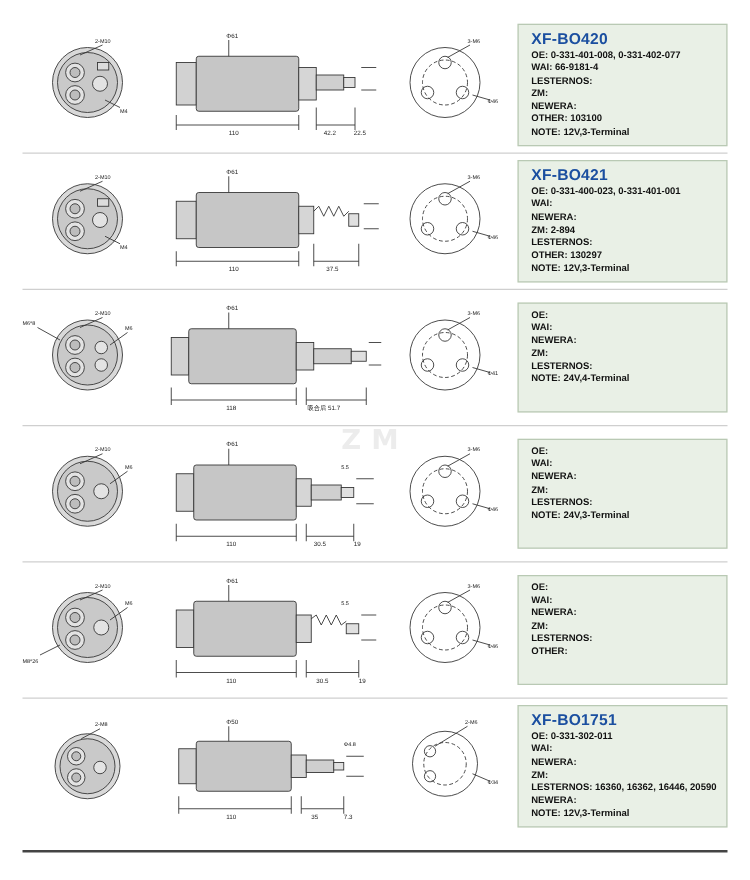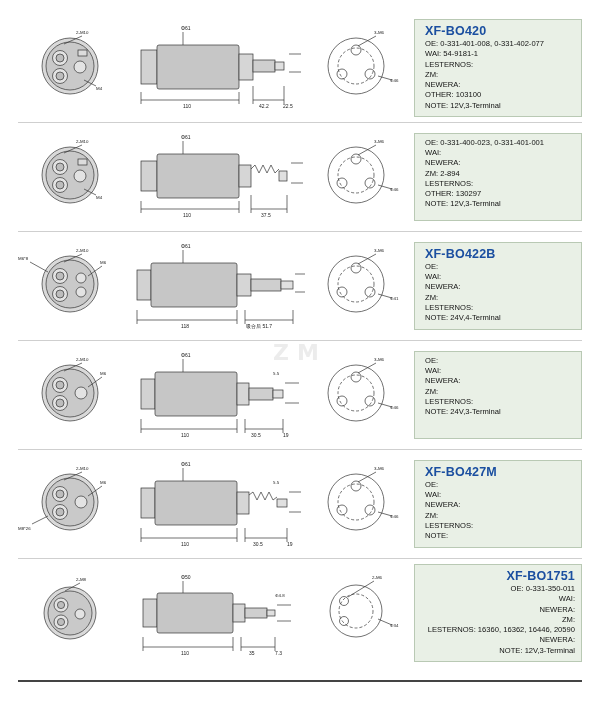--- a/index.html
+++ b/index.html
@@ -17,21 +17,21 @@
     padding:14px 18px 0 18px;
   }
   .rows{display:flex;flex-direction:column;}
   .row{
     position:relative;
     height:108px;
     display:flex;
     align-items:center;
     border-bottom:1px solid #cfcfcf;
   }
-  .row:last-of-type{border-bottom:none;text-align:right;}
+  .row:last-of-type{border-bottom:none;}
   .cell-face{width:105px;height:100%;position:relative;}
   .cell-side{width:185px;height:100%;position:relative;}
   .cell-bolt{width:100px;height:100%;position:relative;}
   .cell-info{
     width:176px;
     margin-left:6px;
     align-self:center;
     background:#e9f0e6;
     border:1px solid #b9c9b4;
     padding:4px 6px 5px 10px;
@@ -40,21 +40,21 @@
   }
   .title{
     color:#1b4fa0;
     font-weight:bold;
     font-size:12.5px;
     letter-spacing:.2px;
     margin-bottom:1px;
   }
   .line{
     font-size:7.6px;
-    font-weight:normal;
+    font-weight:bold;
     line-height:10.2px;
     color:#111;
     white-space:nowrap;
     overflow:hidden;
   }
   .watermark{
     position:absolute;
     left:0;top:0;width:100%;height:100%;
     pointer-events:none;
     display:flex;align-items:center;justify-content:center;
@@ -134,21 +134,21 @@
             <line x1="50" y1="32" x2="68" y2="22"></line>
             <line x1="70" y1="62" x2="84" y2="66"></line>
           </g>
           <text class="dimsm" x="66" y="20">3-M6</text>
           <text class="dimsm" x="82" y="68">Φ46</text>
         </svg>
       </div>
       <div class="cell-info">
         <div class="title">XF-BO420</div>
         <div class="line">OE: 0-331-401-008, 0-331-402-077</div>
-        <div class="line">WAI: 54-9181-1</div>
+        <div class="line">WAI: 66-9181-4</div>
         <div class="line">LESTERNOS:</div>
         <div class="line">ZM:</div>
         <div class="line">NEWERA:</div>
         <div class="line">OTHER: 103100</div>
         <div class="line">NOTE: 12V,3-Terminal</div>
       </div>
     </div>
 
     <div class="row">
       <div class="cell-face">
@@ -201,20 +201,21 @@
             <circle cx="34" cy="60" r="5"></circle>
             <circle cx="62" cy="60" r="5"></circle>
             <line x1="50" y1="32" x2="68" y2="22"></line>
             <line x1="70" y1="62" x2="84" y2="66"></line>
           </g>
           <text class="dimsm" x="66" y="20">3-M6</text>
           <text class="dimsm" x="82" y="68">Φ46</text>
         </svg>
       </div>
       <div class="cell-info">
+        <div class="title">XF-BO421</div>
         <div class="line">OE: 0-331-400-023, 0-331-401-001</div>
         <div class="line">WAI:</div>
         <div class="line">NEWERA:</div>
         <div class="line">ZM: 2-894</div>
         <div class="line">LESTERNOS:</div>
         <div class="line">OTHER: 130297</div>
         <div class="line">NOTE: 12V,3-Terminal</div>
       </div>
     </div>
 
@@ -271,21 +272,20 @@
             <circle cx="34" cy="60" r="5"></circle>
             <circle cx="62" cy="60" r="5"></circle>
             <line x1="50" y1="32" x2="68" y2="22"></line>
             <line x1="70" y1="62" x2="84" y2="66"></line>
           </g>
           <text class="dimsm" x="66" y="20">3-M6</text>
           <text class="dimsm" x="82" y="68">Φ41</text>
         </svg>
       </div>
       <div class="cell-info">
-        <div class="title">XF-BO422B</div>
         <div class="line">OE:</div>
         <div class="line">WAI:</div>
         <div class="line">NEWERA:</div>
         <div class="line">ZM:</div>
         <div class="line">LESTERNOS:</div>
         <div class="line">NOTE: 24V,4-Terminal</div>
       </div>
     </div>
 
     <div class="row">
@@ -410,27 +410,26 @@
             <circle cx="34" cy="60" r="5"></circle>
             <circle cx="62" cy="60" r="5"></circle>
             <line x1="50" y1="32" x2="68" y2="22"></line>
             <line x1="70" y1="62" x2="84" y2="66"></line>
           </g>
           <text class="dimsm" x="66" y="20">3-M6</text>
           <text class="dimsm" x="82" y="68">Φ46</text>
         </svg>
       </div>
       <div class="cell-info">
-        <div class="title">XF-BO427M</div>
         <div class="line">OE:</div>
         <div class="line">WAI:</div>
         <div class="line">NEWERA:</div>
         <div class="line">ZM:</div>
         <div class="line">LESTERNOS:</div>
-        <div class="line">NOTE:</div>
+        <div class="line">OTHER:</div>
       </div>
     </div>
 
     <div class="row">
       <div class="cell-face">
         <svg width="105" height="100" viewBox="0 0 105 100">
           <g stroke="#333" fill="none" stroke-width="0.7">
             <circle cx="52" cy="54" r="26" fill="#d9d9d9"></circle>
             <circle cx="52" cy="54" r="22" fill="#c9c9c9"></circle>
             <circle cx="43" cy="46" r="7" fill="#e3e3e3"></circle>
@@ -477,21 +476,21 @@
             <circle cx="36" cy="62" r="4.5"></circle>
             <line x1="40" y1="38" x2="66" y2="22"></line>
             <line x1="70" y1="60" x2="84" y2="66"></line>
           </g>
           <text class="dimsm" x="64" y="20">2-M6</text>
           <text class="dimsm" x="82" y="68">Φ34</text>
         </svg>
       </div>
       <div class="cell-info">
         <div class="title">XF-BO1751</div>
-        <div class="line">OE: 0-331-350-011</div>
+        <div class="line">OE: 0-331-302-011</div>
         <div class="line">WAI:</div>
         <div class="line">NEWERA:</div>
         <div class="line">ZM:</div>
         <div class="line">LESTERNOS: 16360, 16362, 16446, 20590</div>
         <div class="line">NEWERA:</div>
         <div class="line">NOTE: 12V,3-Terminal</div>
       </div>
     </div>
 
   </div>

